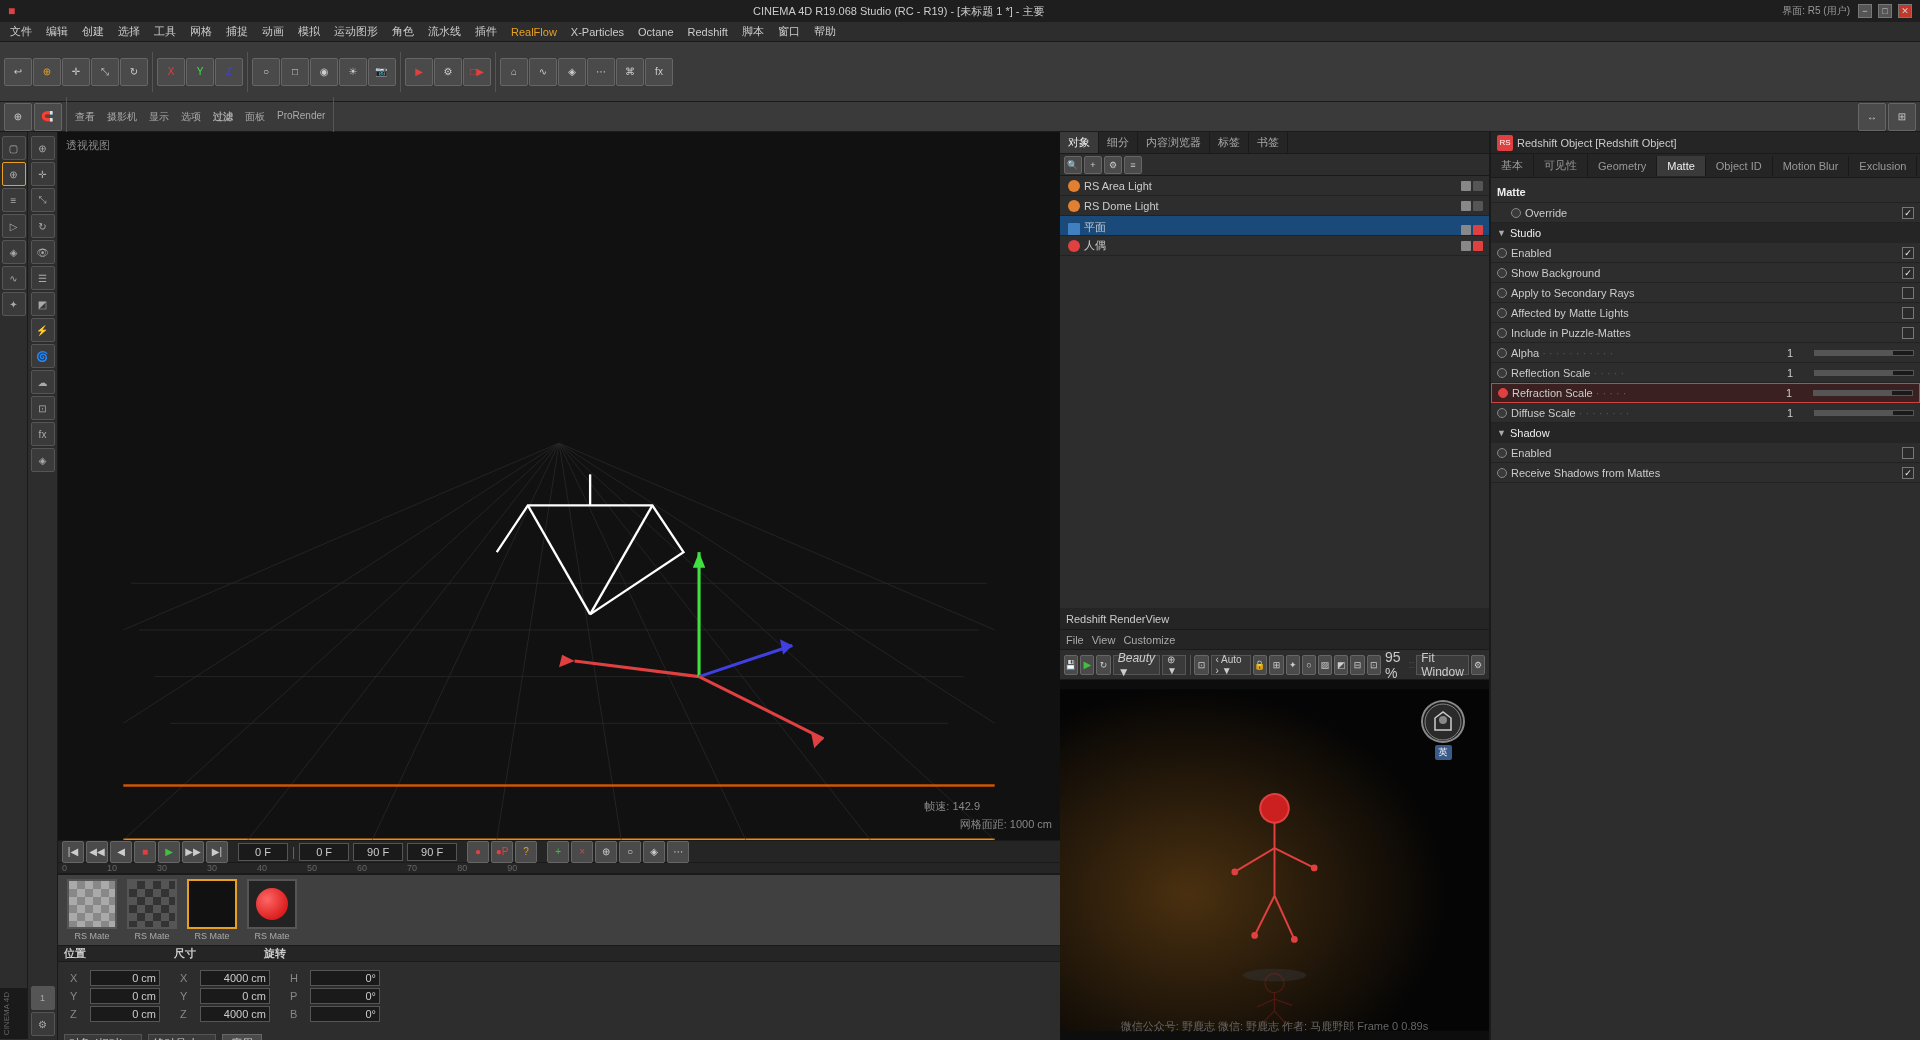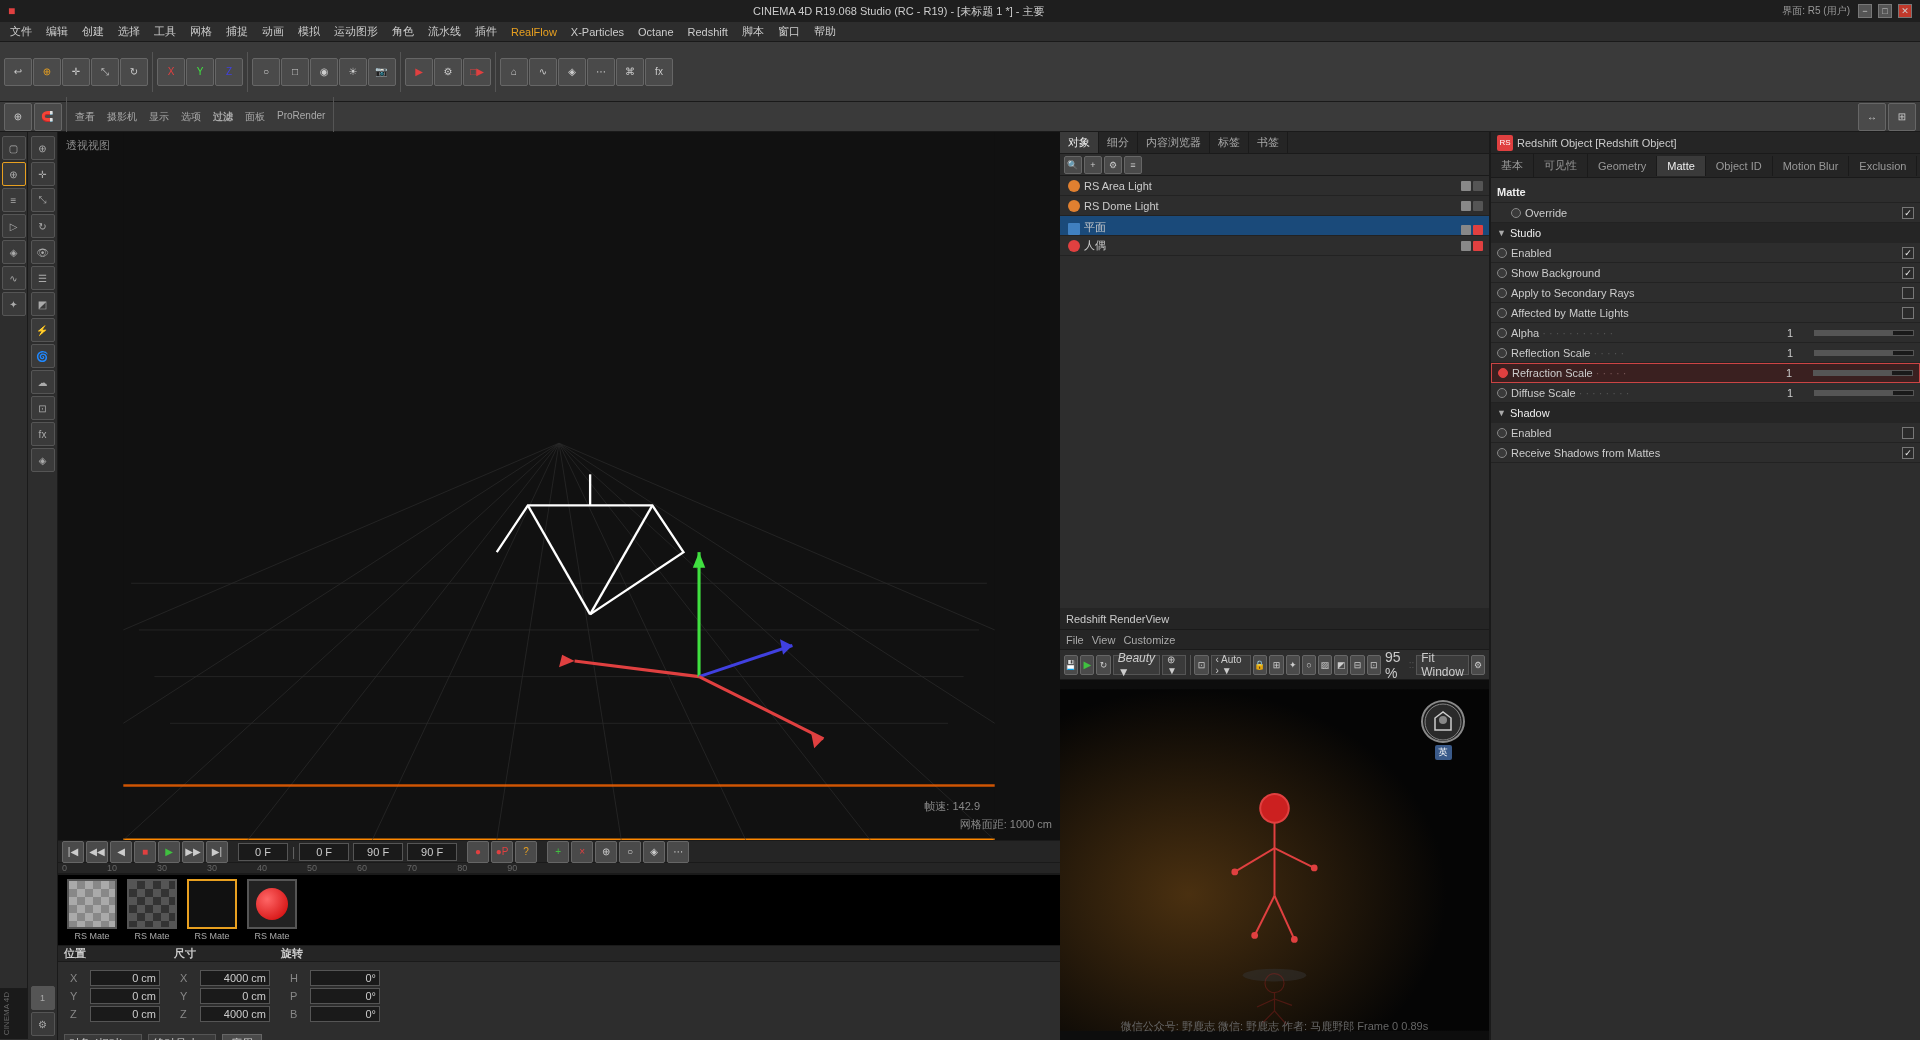--- a/index.html
+++ b/index.html
@@ -386,21 +386,21 @@
 
     .rv-menu-item {
       font-size: 11px;
       color: #aaa;
       cursor: pointer;
     }
 
     
     #materials-bar {
       height: 80px;
-      background: #000000;
+      background: #404040;
       border-top: 1px solid #1a1a1a;
       display: flex;
       align-items: center;
       padding: 4px 6px;
       gap: 4px;
     }
     .material-item {
       width: 56px;
       display: flex;
       flex-direction: column;
@@ -888,21 +888,21 @@
               <div style="width:32px; height:32px; border-radius:50%; background: radial-gradient(circle at 35% 35%, #ff6666, #cc0000);"></div>
             </div>
             <span class="material-name">RS Mate</span>
           </div>
         </div>
 
         <div id="position-panel">
           <div id="pos-toolbar">
             <span style="font-weight:bold;">位置</span>
             <span style="margin-left:80px; font-weight:bold;">尺寸</span>
-            <span style="margin-left:77px; font-weight:bold;">旋转</span>
+            <span style="margin-left:60px; font-weight:bold;">旋转</span>
           </div>
           <div style="display:flex; padding:4px 6px; gap:8px;">
             <div class="pos-field-group">
               <div class="pos-row">
                 <span class="pos-label">X</span>
                 <input type="text" class="pos-input" value="0 cm" style="">
               </div>
               <div class="pos-row">
                 <span class="pos-label">Y</span>
                 <input type="text" class="pos-input" value="0 cm" style="">
@@ -1167,20 +1167,25 @@
           <span class="props-label">Apply to Secondary Rays</span>
           <div class="props-check"></div>
         </div>
 
         <div class="props-row">
           <div class="props-bullet"></div>
           <span class="props-label">Affected by Matte Lights</span>
           <div class="props-check"></div>
         </div>
 
+        <div class="props-row">
+          <div class="props-bullet"></div>
+          <span class="props-label">Include in Puzzle-Mattes</span>
+          <div class="props-check"></div>
+        </div>
 
         <div class="props-row">
           <div class="props-bullet"></div>
           <span class="props-label">Alpha <span style="color:#555;">· · · · · · · · · · ·</span></span>
           <span class="props-value">1</span>
           <div class="props-slider">
             <div class="props-slider-fill" style="width:80%;"></div>
           </div>
         </div>
 

